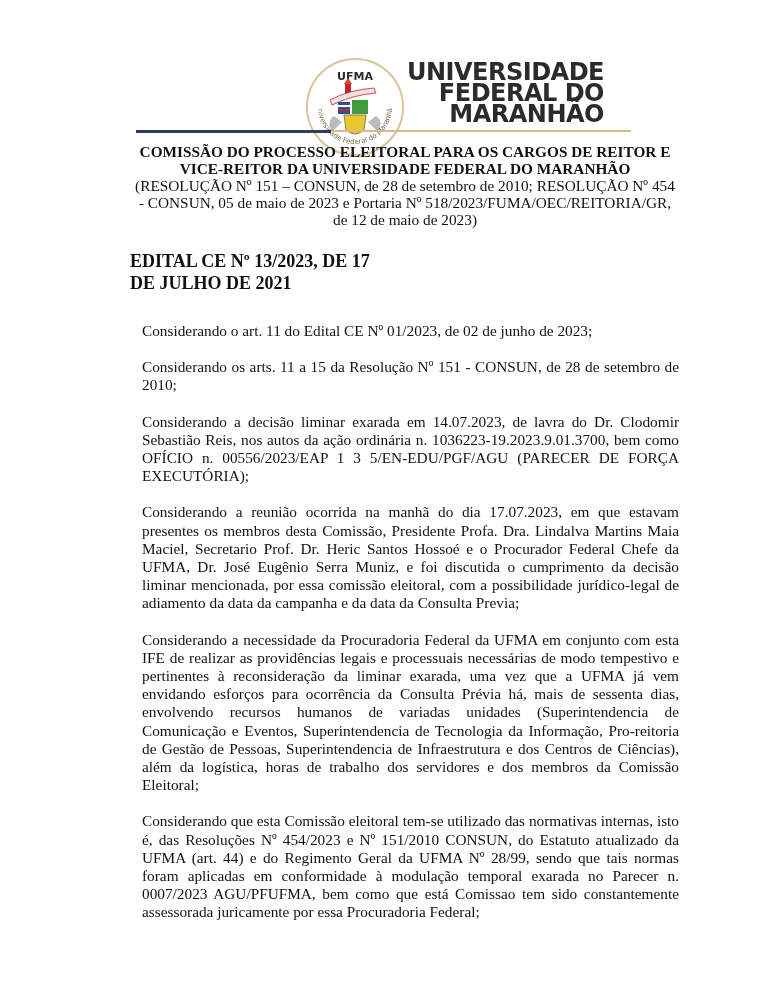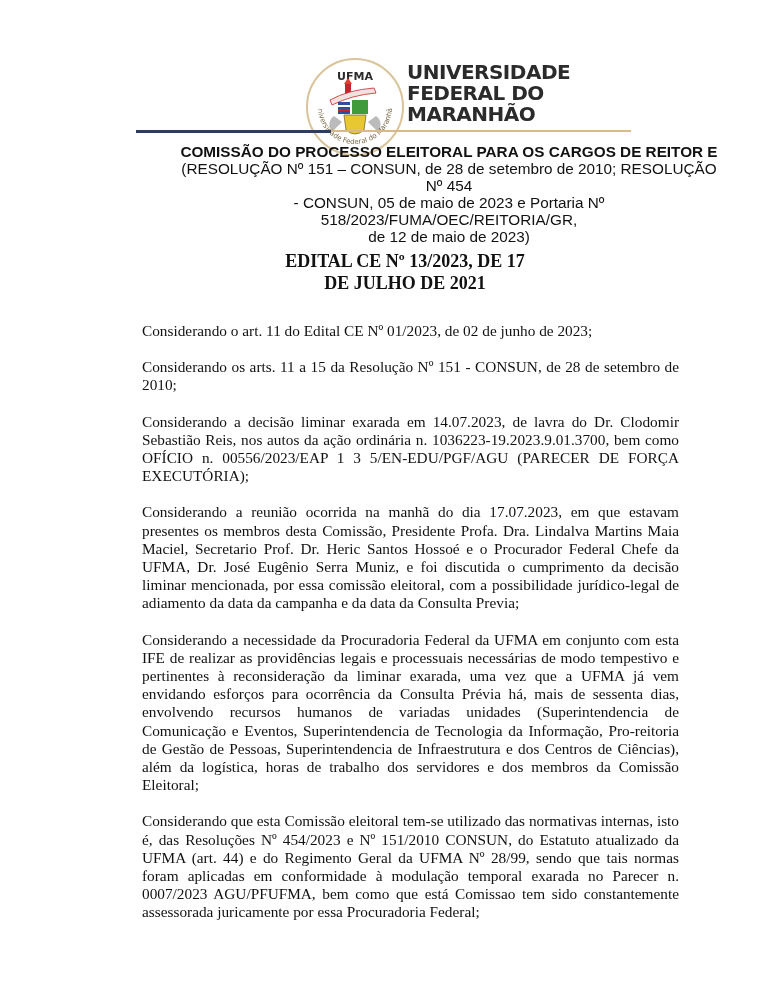--- a/index.html
+++ b/index.html
@@ -6,29 +6,29 @@
     body { width: 768px; height: 994px; position: relative; overflow: hidden; color: #111; }
     .page { position: absolute; left: 0; top: 0; width: 768px; height: 994px; background: #fff; }
 
     
     .header-line-left { position: absolute; left: 136px; top: 130px; width: 195px; height: 3px; background: #2f3d5c; }
     .header-line-right { position: absolute; left: 331px; top: 130px; width: 300px; height: 2px; background: #d9b98a; }
     .seal { position: absolute; left: 306px; top: 58px; width: 98px; height: 98px; border-radius: 50%;
             border: 2px solid #d9c49a; background: #fff; box-sizing: border-box; }
     .seal svg { position: absolute; left: 0; top: 0; }
     .uni-name { position: absolute; left: 407px; top: 62px; font-family: "DejaVu Sans", sans-serif; font-weight: bold;
-                color: #2b2b2b; font-size: 20px; line-height: 21px; letter-spacing: -0.5px; }
+                color: #2b2b2b; font-size: 24px; line-height: 21px; letter-spacing: -0.5px; text-align: right; }
     .uni-name div { white-space: nowrap; }
 
     
     .commission { position: absolute; left: 130px; top: 143px; width: 550px; text-align: center;
-                  font-family: Liberation Sans, sans-serif; font-size: 15.3px; line-height: 17px; margin-left: 44px; }
+                  font-family: Liberation Serif, serif; font-size: 15.3px; line-height: 17px; }
     .commission .b { font-weight: bold; }
 
-    .edital-title { position: absolute; left: 130px; top: 250px; width: 550px; text-align: center;
+    .edital-title { position: absolute; left: 130px; top: 250px; width: 550px; text-align: left;
                     font-family: "Liberation Serif", serif; font-weight: bold; font-size: 18px; line-height: 22px; }
 
     
     .body { position: absolute; left: 142px; top: 322px; width: 537px;
             font-family: "Liberation Serif", serif; font-size: 15.3px; line-height: 18.2px; text-align: justify; }
     .body p { margin: 0 0 18px 0; }
     .body b { font-weight: normal; }
   </style>
 </head>
 <body>
@@ -63,20 +63,21 @@
     <div>UNIVERSIDADE</div>
     <div>FEDERAL DO</div>
     <div>MARANHÃO</div>
   </div>
 
   <div class="header-line-left"></div>
   <div class="header-line-right"></div>
 
   <div class="commission">
     <div class="b">COMISSÃO DO PROCESSO ELEITORAL PARA OS CARGOS DE REITOR E</div>
+    <div class="b">VICE-REITOR DA UNIVERSIDADE FEDERAL DO MARANHÃO</div>
     <div>(RESOLUÇÃO Nº 151 – CONSUN, de 28 de setembro de 2010; RESOLUÇÃO Nº 454</div>
     <div>- CONSUN, 05 de maio de 2023 e Portaria Nº 518/2023/FUMA/OEC/REITORIA/GR,</div>
     <div>de 12 de maio de 2023)</div>
   </div>
 
   <div class="edital-title">
     <div>EDITAL CE Nº 13/2023, DE 17</div>
     <div>DE JULHO DE 2021</div>
   </div>
 

